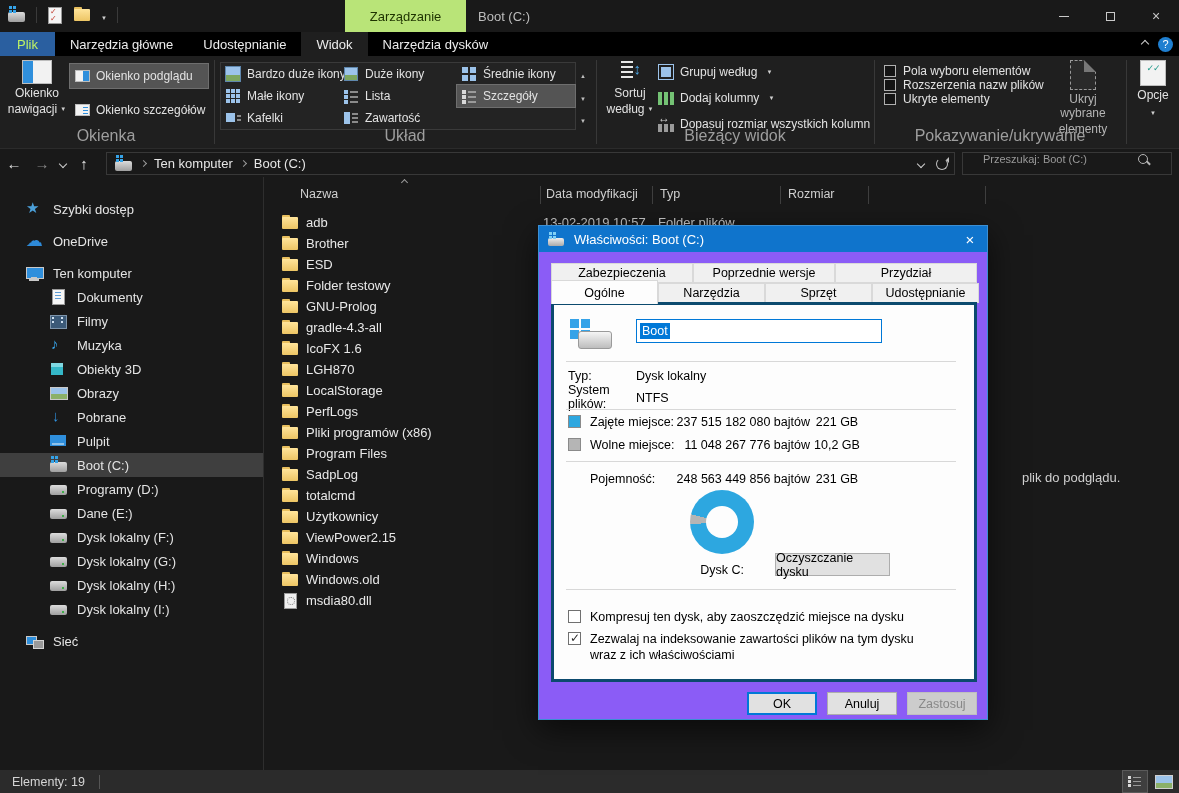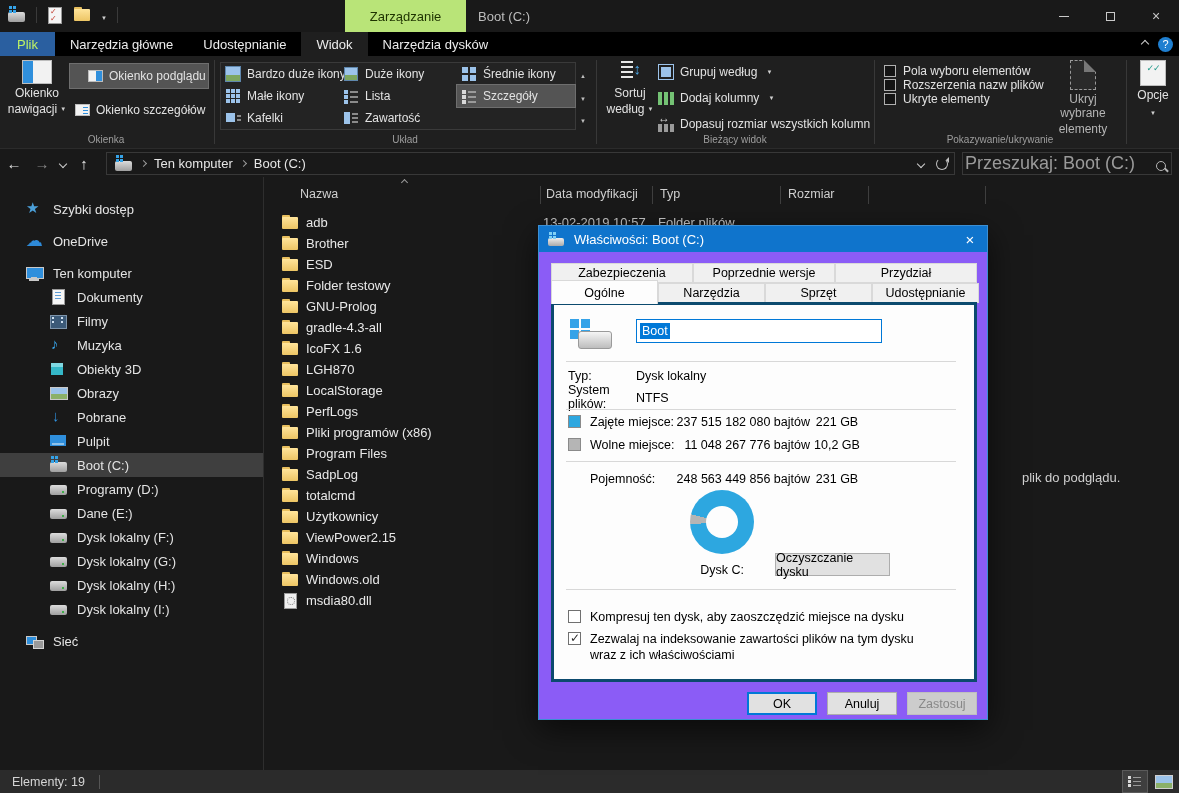--- a/index.html
+++ b/index.html
@@ -23,21 +23,21 @@
 .menurow-right{position:absolute;right:6px;top:32px;height:24px;display:flex;align-items:center;gap:10px}
 .chev{display:inline-block;width:6px;height:6px;border-right:1.5px solid #cfcfcf;border-bottom:1.5px solid #cfcfcf}
 .chev.up{transform:rotate(-135deg)}
 .chev.down{transform:rotate(45deg)}
 .chev.right{transform:rotate(-45deg);width:5px;height:5px;border-color:#9a9a9a}
 .help-btn{width:15px;height:15px;border-radius:50%;background:#1f7fd0;color:#fff;font-size:11px;display:flex;align-items:center;justify-content:center}
 .help-btn::after{content:"?"}
 
 .ribbon{position:absolute;left:0;top:56px;width:1179px;height:93px;background:#1f1f1f;border-bottom:1px solid #2b2b2b}
 .gsep{position:absolute;top:4px;width:1px;height:84px;background:#383838}
-.grouplabel{position:absolute;bottom:3px;font-size:10px;color:#9e9e9e;text-align:center}
+.grouplabel{position:absolute;bottom:3px;font-size:16px;color:#9e9e9e;text-align:center}
 .bigbtn{position:absolute;display:flex;flex-direction:column;align-items:center;gap:2px;font-size:12px;color:#e2e2e2;text-align:center;line-height:14px}
 .smbtn{position:absolute;display:flex;align-items:center;gap:6px;font-size:12px;color:#e2e2e2;white-space:nowrap}
 .smbtn.hl,.gal-item.selected{background:#545454;outline:1px solid #6e6e6e}
 .caret::after{content:"▼";font-size:6px;color:#cfcfcf;margin-left:3px;vertical-align:2px}
 .caret-below::after{content:"▼";font-size:6px;color:#cfcfcf}
 .gallery{position:absolute;left:220px;top:6px;width:356px;height:68px;background:#232323;border:1px solid #3a3a3a;display:grid;grid-auto-flow:column;grid-template-rows:repeat(3,22px);grid-template-columns:118px 118px 118px}
 .gal-item{display:flex;align-items:center;gap:6px;font-size:12px;color:#e2e2e2;padding:0 4px;white-space:nowrap}
 .galscroll{position:absolute;left:578px;top:6px;width:10px;height:68px;display:flex;flex-direction:column;justify-content:space-between;align-items:center;padding:4px 0}
 .tri-up::after{content:"▲";font-size:6px;color:#bdbdbd}
 .tri-down::after{content:"▼";font-size:6px;color:#bdbdbd}
@@ -73,21 +73,21 @@
 .ico-details-pane::before{content:"";position:absolute;right:1px;top:2px;width:5px;height:1px;background:#2f8fdc;box-shadow:0 3px 0 #2f8fdc,0 6px 0 #2f8fdc}
 .ico-hide-selected{width:26px;height:30px;border:1px dashed #9a9a9a;background:#2a2a2a}
 .ico-hide-selected::before{content:"";position:absolute;right:-1px;top:-1px;border:6px solid #1f1f1f;border-left-color:#777;border-bottom-color:#777}
 .ico-options{width:26px;height:26px;background:#f2f2f2;border:1px solid #bdbdbd}
 .ico-options::before{content:"✓✓";position:absolute;left:2px;top:2px;color:#1f9a8a;font-size:9px;letter-spacing:-1px;line-height:10px;width:20px;word-wrap:break-word}
 
 .navbar{position:absolute;left:0;top:150px;width:1179px;height:27px;background:#191919;display:flex;align-items:center}
 .navarrow{color:#e4e4e4;font-size:15px;width:28px;text-align:center}
 .crumbbox{position:absolute;left:106px;top:2px;width:849px;height:23px;border:1px solid #383838;display:flex;align-items:center;gap:8px;padding:0 8px;color:#e6e6e6}
 .crumb-right{position:absolute;right:6px;display:flex;align-items:center;gap:12px}
-.searchbox{position:absolute;left:962px;top:2px;width:210px;height:23px;border:1px solid #383838;display:flex;align-items:flex-end;color:#9a9a9a;padding:0 2px;font-size:18px}
+.searchbox{position:absolute;left:962px;top:2px;width:210px;height:23px;border:1px solid #383838;display:flex;align-items:flex-start;color:#9a9a9a;padding:0 20px;font-size:11px}
 .ico-search{position:relative;width:14px;height:14px;margin-left:auto}
 .ico-search::before{content:"";position:absolute;left:1px;top:1px;width:8px;height:8px;border:1.5px solid #b5b5b5;border-radius:50%}
 .ico-search::after{content:"";position:absolute;left:9px;top:9px;width:5px;height:1.5px;background:#b5b5b5;transform:rotate(45deg)}
 .ico-refresh{position:relative;width:12px;height:12px}
 .ico-refresh::before{content:"";position:absolute;left:0;top:0;width:10px;height:10px;border:1.5px solid #c0c0c0;border-radius:50%;border-top-color:transparent}
 .ico-refresh::after{content:"";position:absolute;right:-1px;top:-1px;border:3px solid transparent;border-right-color:#c0c0c0}
 
 .sidebar{position:absolute;left:0;top:177px;width:263px;height:593px;background:#191919;padding-top:20px;overflow:hidden}
 .sidebar-div{position:absolute;left:263px;top:177px;width:1px;height:593px;background:#2e2e2e}
 .tree-row{height:24px;display:flex;align-items:center;gap:10px;padding-left:26px;font-size:13px;color:#e4e4e4;white-space:nowrap}
@@ -231,21 +231,21 @@
     <span class="help-btn"></span>
   </div>
 
   <div class="ribbon">
 
     <div class="bigbtn" style="left:8px;top:4px;width:58px">
       <span class="ri ico-nav-pane"></span>
       <span>Okienko</span>
       <span class="caret">nawigacji</span>
     </div>
-    <div class="smbtn hl" style="left:70px;top:8px;width:138px;height:24px;padding-left:18px">
+    <div class="smbtn hl" style="left:70px;top:8px;width:138px;height:24px;padding-left:5px">
       <span class="ri ico-preview-pane" style="width:15px;height:12px"></span>
       <span>Okienko podglądu</span>
     </div>
     <div class="smbtn" style="left:70px;top:42px;width:138px;height:24px;padding-left:5px">
       <span class="ri ico-details-pane" style="width:15px;height:12px"></span>
       <span>Okienko szczegółów</span>
     </div>
     <div class="grouplabel" style="left:0;width:212px">Okienka</div>
     <div class="gsep" style="left:214px"></div>
 

